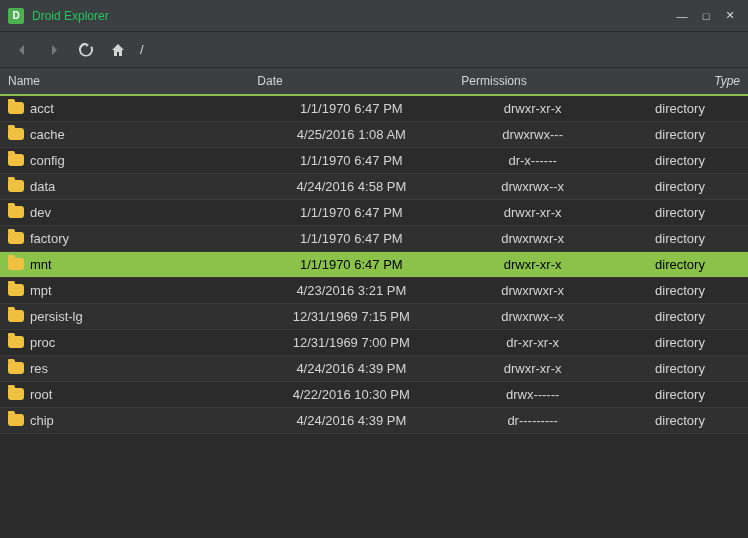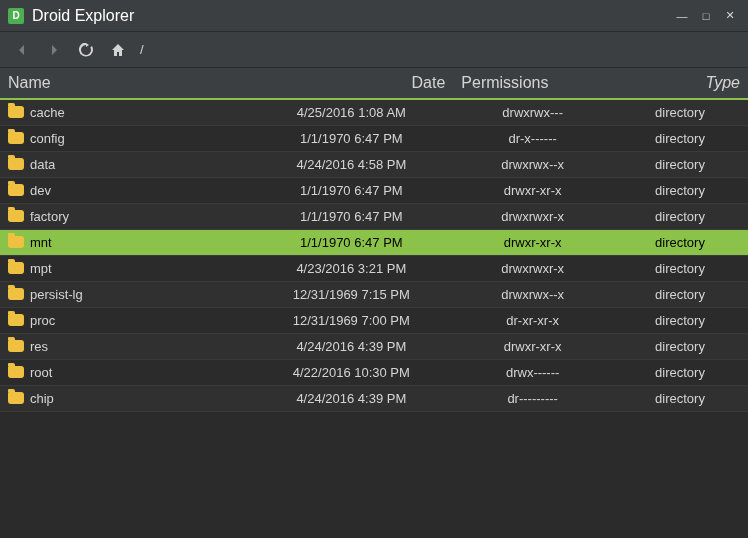--- a/index.html
+++ b/index.html
@@ -34,22 +34,22 @@
       background: #4caf50;
       border-radius: 2px;
       display: flex;
       align-items: center;
       justify-content: center;
       font-size: 10px;
       color: white;
       font-weight: bold;
     }
     .title-bar-title {
-      color: #ffffff;
-      font-size: 16px;
+      color: #22c55e;
+      font-size: 12px;
     }
     .title-bar-controls {
       display: flex;
       gap: 4px;
     }
     .title-btn {
       width: 20px;
       height: 20px;
       display: flex;
       align-items: center;
@@ -98,30 +98,30 @@
       background: #2b2b2b;
     }
     .file-table {
       width: 100%;
       border-collapse: collapse;
     }
     .file-table thead th {
       background: #3c3f41;
       color: #d4d4d4;
       font-weight: 500;
-      font-size: 16px;
+      font-size: 12px;
       text-align: left;
       padding: 6px 8px;
       border-bottom: 2px solid #8bc34a;
       position: sticky;
       top: 0;
       z-index: 10;
     }
     .file-table thead th.col-name { width: 220px; }
-    .file-table thead th.col-date { width: 180px; text-align: right; }
+    .file-table thead th.col-date { width: 180px; text-align: left; }
     .file-table thead th.col-perm { width: 140px; text-align: left; }
     .file-table thead th.col-type { width: 120px; text-align: right; font-style: italic; }
 
     .file-table tbody tr {
       border-bottom: 1px solid #3a3a3a;
       cursor: pointer;
     }
     .file-table tbody tr.selected {
       background: #8bc34a !important;
       color: #fff;
@@ -214,20 +214,31 @@
   <table class="file-table">
     <thead>
       <tr>
         <th class="col-name">Name</th>
         <th class="col-date">Date</th>
         <th class="col-perm">Permissions</th>
         <th class="col-type">Type</th>
       </tr>
     </thead>
     <tbody id="table-body">
+    <tr>
+          <td>
+            <div class="name-cell">
+              <span class="folder-icon"></span>
+              <span>acct</span>
+            </div>
+          </td>
+          <td class="col-date">1/1/1970 6:47 PM</td>
+          <td class="col-perm">drwxr-xr-x</td>
+          <td class="col-type">directory</td>
+        </tr>
         <tr class="alt-row">
           <td>
             <div class="name-cell">
               <span class="folder-icon"></span>
               <span>cache</span>
             </div>
           </td>
           <td class="col-date">4/25/2016 1:08 AM</td>
           <td class="col-perm">drwxrwx---</td>
           <td class="col-type">directory</td>

